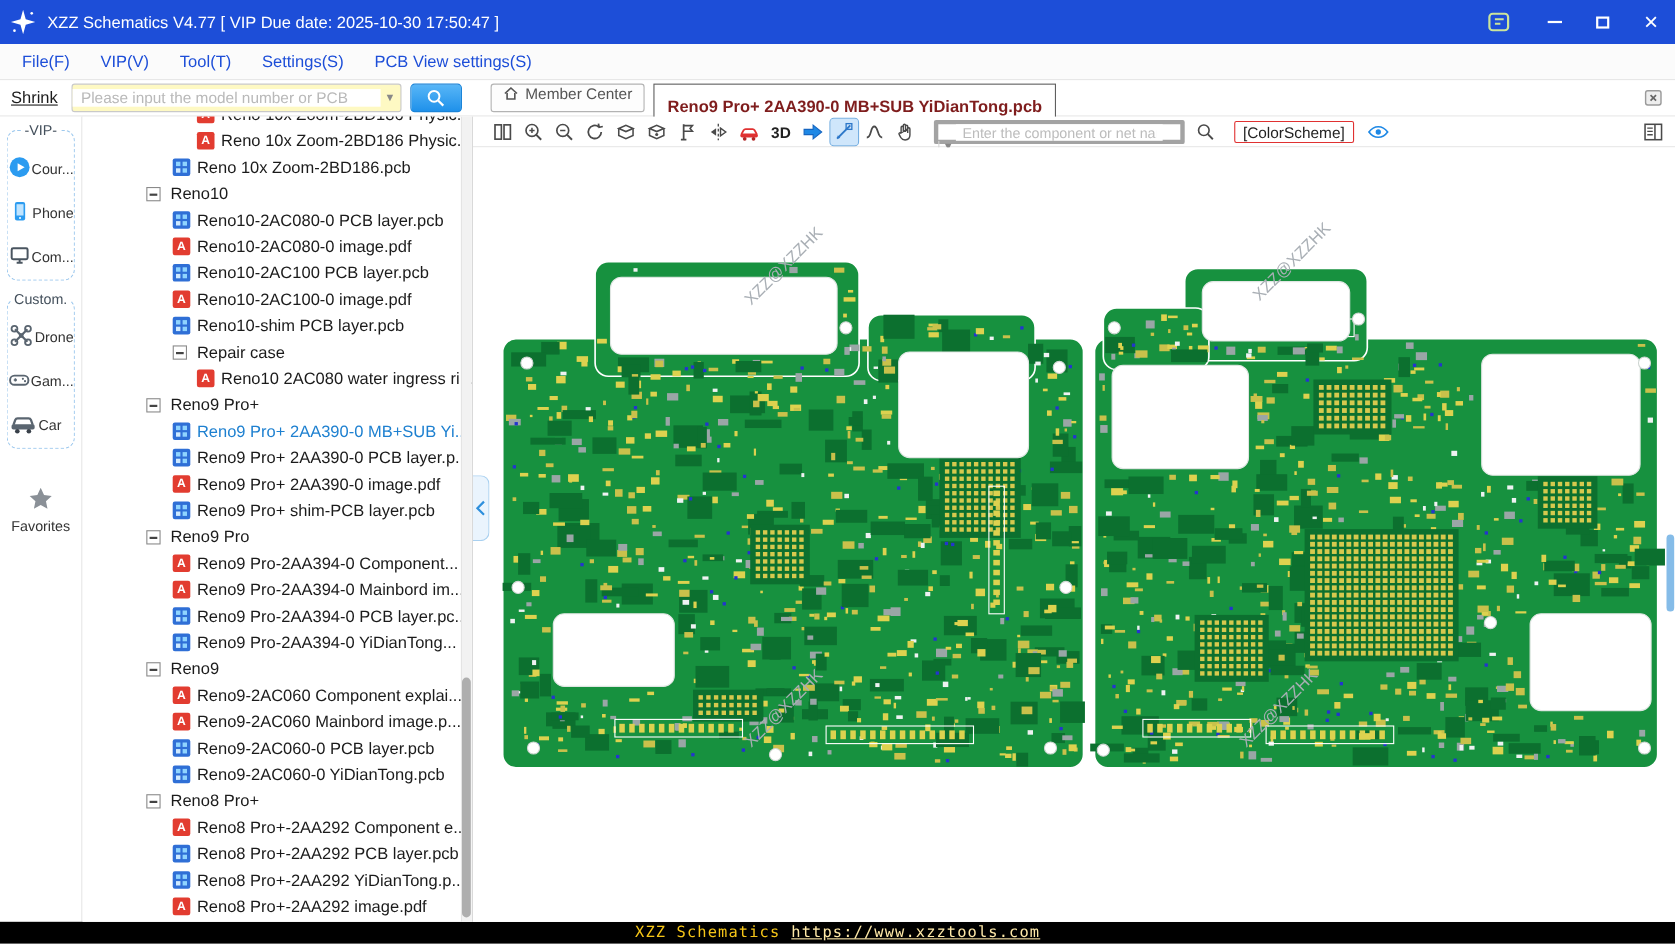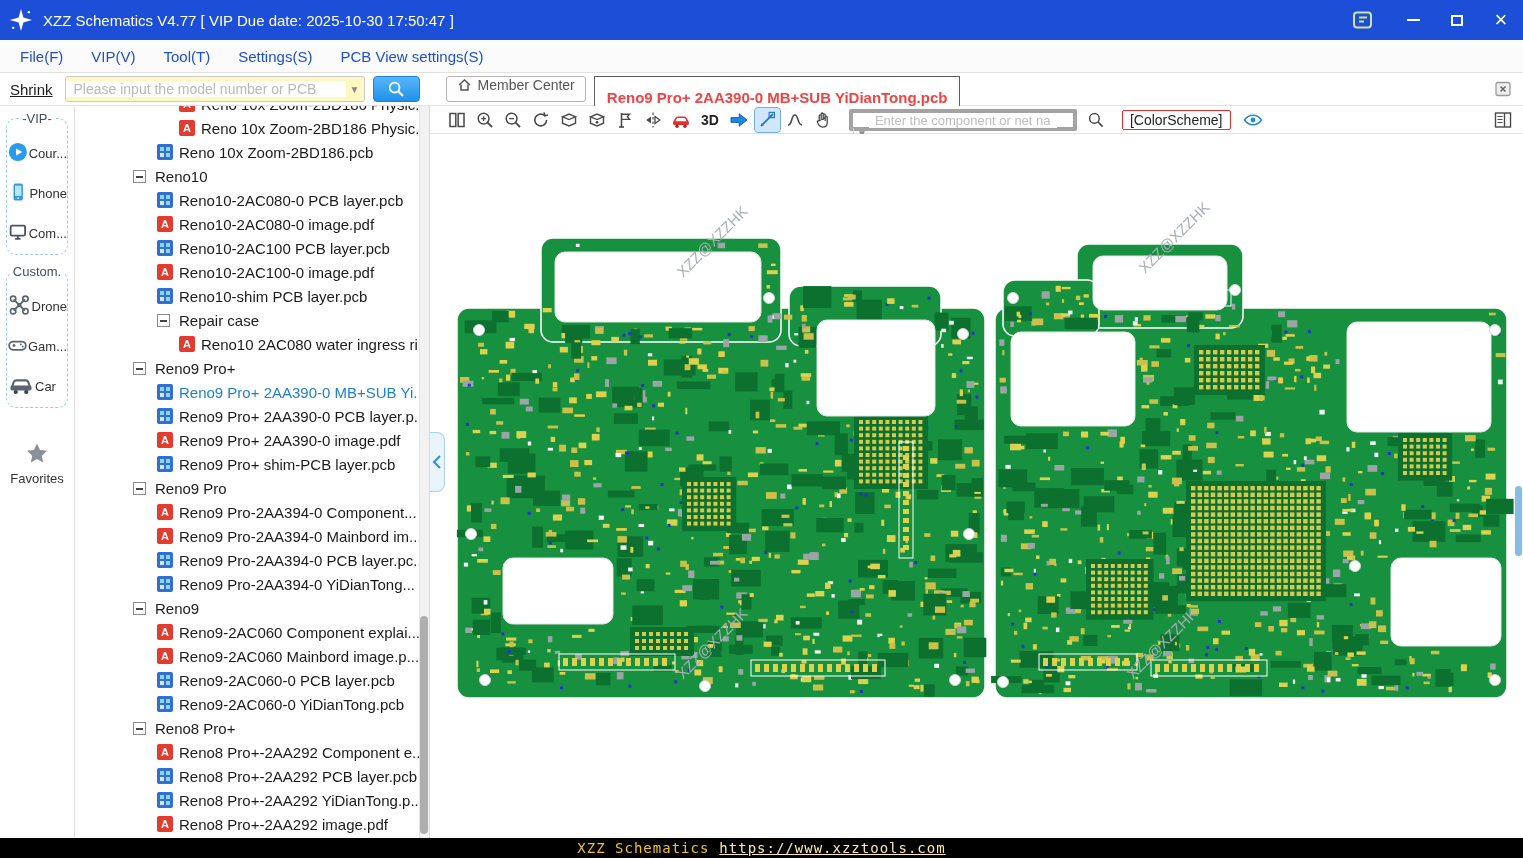--- a/index.html
+++ b/index.html
@@ -24,21 +24,21 @@
 
   
   .searchrow{height:33px;border-bottom:1px solid #e2e2e2;display:flex;align-items:center;padding:0 8px;background:#fff;flex:0 0 auto;}
   .shrink{font-size:15px;color:#1c1c1c;margin:0 12px 0 2px;text-decoration:underline;}
   .model-combo{width:300px;height:26px;border:1px solid #c9c9c9;border-radius:3px;display:flex;align-items:center;background:#fef9c3;}
   .model-combo input{flex:1;border:none;outline:none;font-size:14px;padding:0 8px;color:#333;font-family:inherit;min-width:0;}
   .model-combo input::placeholder{color:#b9b9b9;}
   .combo-chevron{width:18px;color:#888;font-size:10px;text-align:center;}
   .search-btn{width:47px;height:26px;margin-left:8px;border-radius:4px;background:linear-gradient(#58b6f7,#1f91ea);display:flex;align-items:center;justify-content:center;border:1px solid #1b84d8;}
   .member-btn{margin-left:26px;height:26px;border:1px solid #b3b3b3;border-radius:3px;background:#fdfdfd;display:flex;align-items:flex-start;padding:0 10px;gap:6px;font-size:14px;color:#555;}
-  .doc-tab{margin-left:8px;height:42px;border:1px solid #5f5f5f;background:#fff;display:flex;align-items:center;padding:0 12px;font-size:15px;font-weight:700;color:#ef4444;margin-top:16px;}
+  .doc-tab{margin-left:8px;height:42px;border:1px solid #5f5f5f;background:#fff;display:flex;align-items:center;padding:0 12px;font-size:15px;font-weight:700;color:#7f1d1d;margin-top:16px;}
   .close-tabs{margin-left:auto;margin-right:2px;display:flex;}
 
   
   .content{flex:1;display:flex;min-height:0;}
 
   
   .iconbar{width:75px;border-right:1px solid #e0e0e0;background:#fff;display:flex;flex-direction:column;align-items:center;padding-top:12px;flex:0 0 auto;}
   .side-group{width:62px;border:1px dashed #9ec9ee;border-radius:10px;margin-bottom:16px;padding:2px 0 8px;background:#fff;}
   .group-label{display:block;margin:-10px auto 0;background:#fff;width:max-content;padding:0 3px;font-size:13px;color:#44505c;}
   .side-item{display:flex;flex-direction:row;align-items:center;margin-top:12px;}

